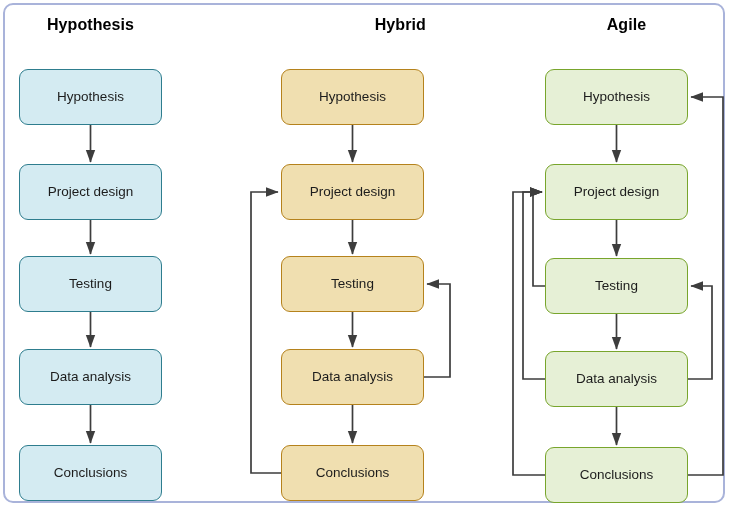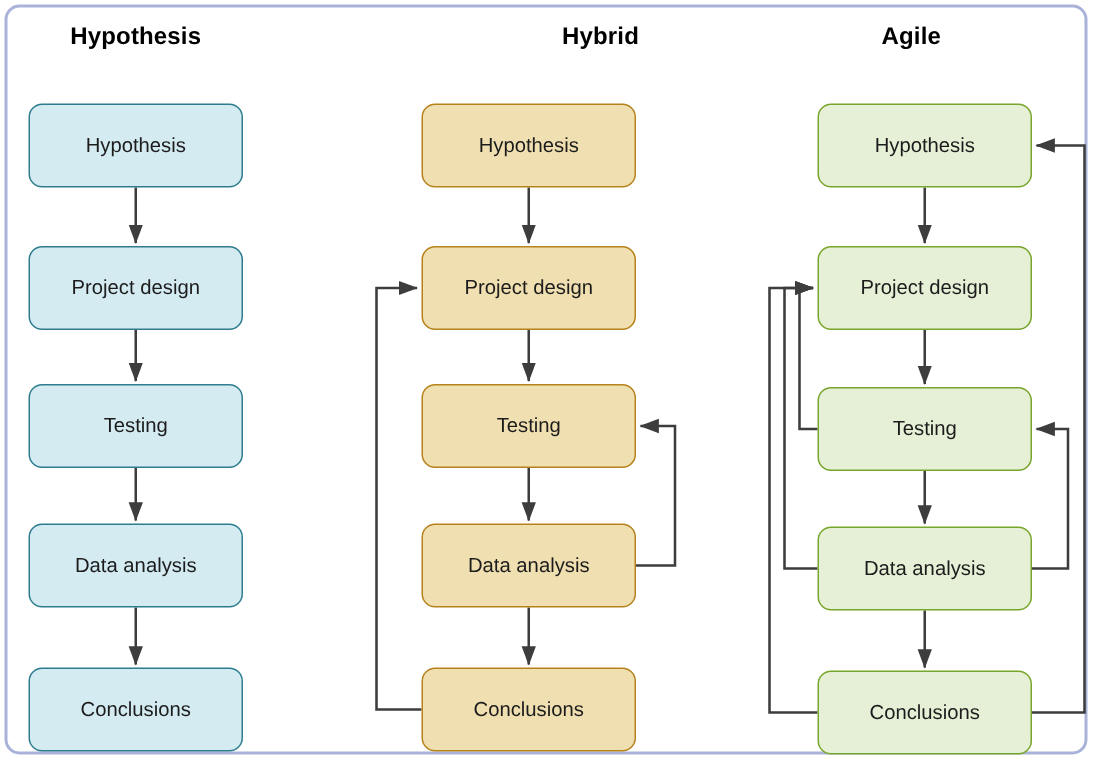--- a/index.html
+++ b/index.html
@@ -77,21 +77,21 @@
 </style>
 </head>
 <body>
 
 <div id="diagram-root">
 
   <div class="outer-frame"></div>
 
   <div class="col-title" style="left:18px; top:16px; width:145px;">Hypothesis</div>
   <div class="col-title" style="left:281px; top:16px; width:145px;text-align:right;">Hybrid</div>
-  <div class="col-title" style="left:535px; top:16px; width:145px;">Agile</div>
+  <div class="col-title" style="left:554px; top:16px; width:145px;">Agile</div>
 
   <svg class="svg-layer" viewBox="0 0 735 512" xmlns="http://www.w3.org/2000/svg">
     <defs>
       <marker id="arrowhead" markerWidth="9" markerHeight="9" refX="7.2" refY="3" orient="auto" markerUnits="strokeWidth">
         <path d="M0,0.2 L7.6,3 L0,5.8 z" fill="#3d3d3d"></path>
       </marker>
     </defs>
     <g stroke="#3d3d3d" stroke-width="1.7" fill="none" marker-end="url(#arrowhead)">
 
       <line x1="90.5" y1="125" x2="90.5" y2="162"></line>

